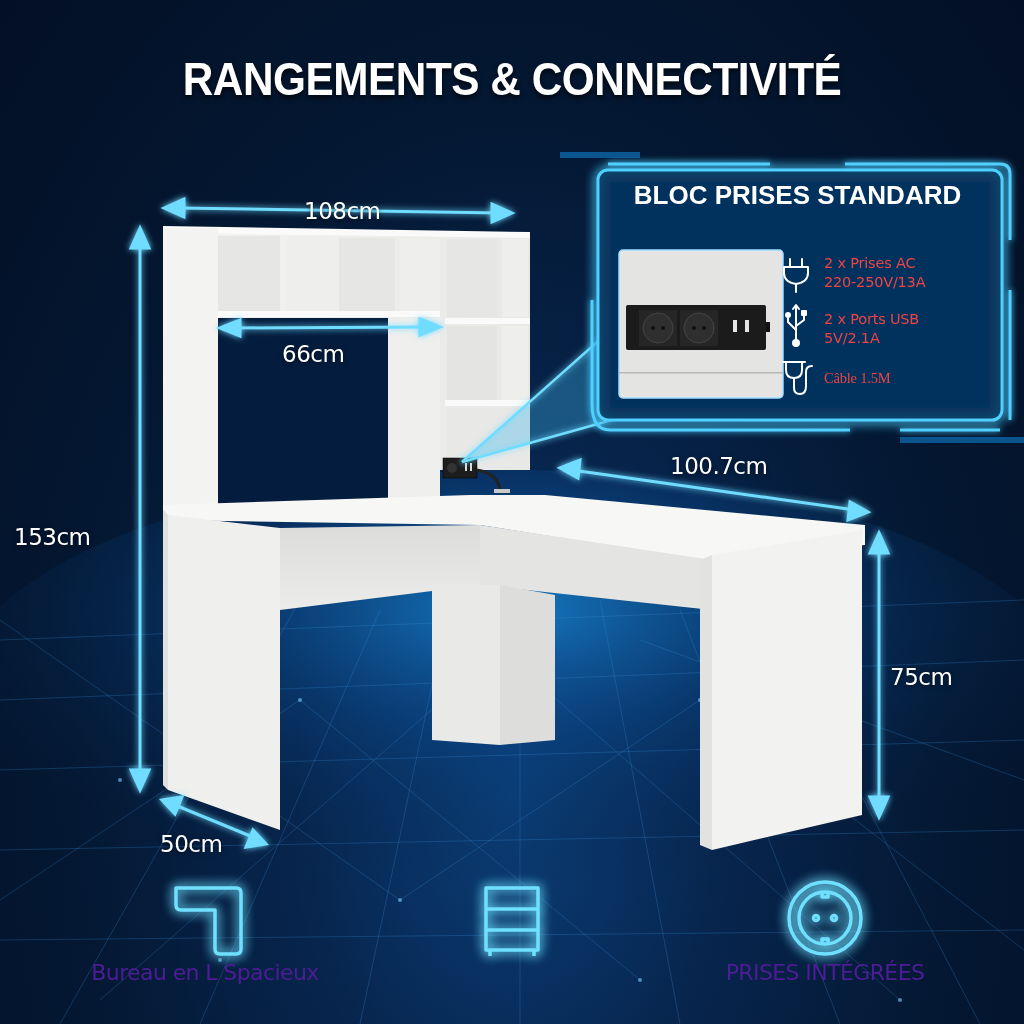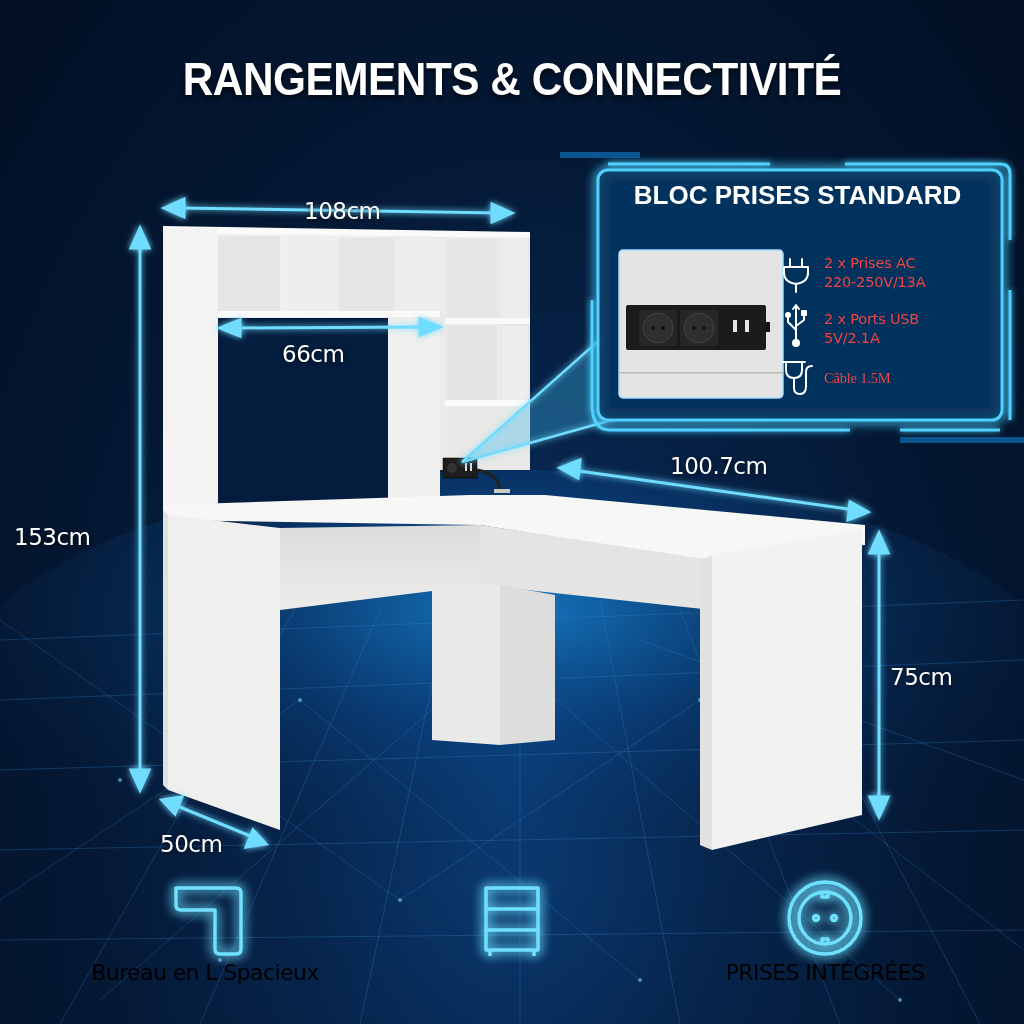--- a/index.html
+++ b/index.html
@@ -9,21 +9,21 @@
   .abs{position:absolute;}
   #stage{position:absolute;left:0;top:0;width:1024px;height:858px;}
   .title{position:absolute;left:0;top:52px;width:1024px;text-align:center;
     font-family:"Liberation Sans",sans-serif;font-weight:700;font-size:46px;letter-spacing:-0.5px;
     color:#fff;text-shadow:0 3px 6px rgba(0,0,0,0.7);transform:scaleX(0.92);}
   .dim{position:absolute;font-family:"DejaVu Sans",sans-serif;font-size:23px;color:#fff;
     text-shadow:0 1px 4px rgba(0,0,0,0.6);letter-spacing:-0.5px;}
   .callout-title{position:absolute;left:600px;top:182px;width:395px;text-align:center;
     font-family:"Liberation Sans",sans-serif;font-weight:700;font-size:26px;line-height:26px;color:#fff;}
   .spec{position:absolute;left:824px;font-family:"DejaVu Sans",sans-serif;font-size:14.5px;line-height:19px;color:#ef4444;letter-spacing:-0.2px;}
-  .feat-label{position:absolute;top:960px;font-family:"DejaVu Sans",sans-serif;font-size:22px;color:#000000;
+  .feat-label{position:absolute;top:960px;font-family:"DejaVu Sans",sans-serif;font-size:22px;color:#4c1d95;
     letter-spacing:-0.6px;text-align:center;white-space:nowrap;}
 </style>
 </head>
 <body>
 
 <div id="stage">
 
   <svg class="abs" style="left:0;top:0" width="1024" height="1024" viewBox="0 0 1024 1024">
     <defs>
       <filter id="glow" x="-50%" y="-50%" width="200%" height="200%">

